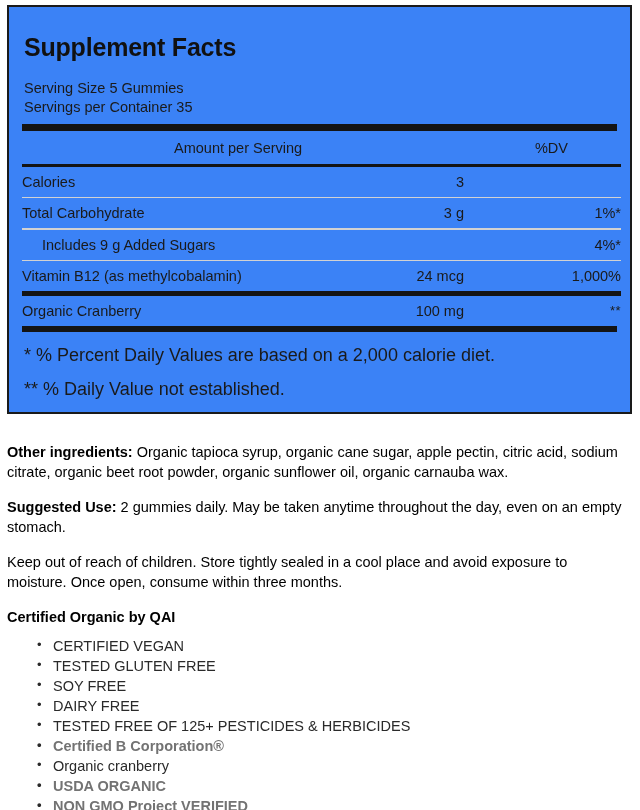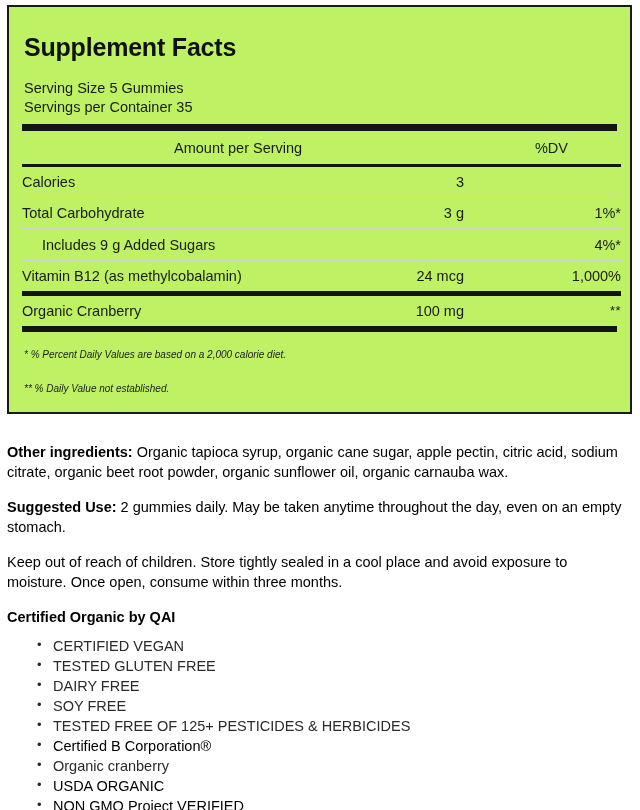--- a/index.html
+++ b/index.html
@@ -24,21 +24,21 @@
   }
 
   
   .sf-panel {
     position: absolute;
     left: 7px;
     top: 5px;
     width: 625px;
     box-sizing: border-box;
     border: 2px solid #1a1a1a;
-    background: #bef264;
+    background: #3b82f6;
     padding: 0 13px 14px 13px;
   }
 
   .sf-title {
     font-size: 25px;
     font-weight: bold;
     letter-spacing: -0.2px;
     margin: 25px 0 0 2px;
     line-height: 30px;
     color: #111;
@@ -109,23 +109,22 @@
   .sep-row td { padding: 0; height: 1px; }
   .sep-thin { height: 1px; background: #d2d2d2; }
   .sep-thick { height: 5px; background: #141414; }
 
   .sf-footnotes {
     margin-top: 14px;
     margin-left: 2px;
   }
   .sf-footnotes p {
     margin: 0 0 16px 0;
-    font-size: 10px;
+    font-size: 18px;
     line-height: 18px;
-    font-style: italic;
   }
   .sf-footnotes p:last-child { margin-bottom: 0; }
 
   
   .body-copy {
     position: absolute;
     left: 7px;
     top: 443px;
     width: 618px;
   }
@@ -157,21 +156,21 @@
     padding-left: 16px;
   }
   ul.claims li::before {
     content: "\2022";
     position: absolute;
     left: 0;
     top: -1px;
     font-size: 13px;
     color: #2a2a2a;
   }
-  ul.claims li.bold { font-weight: normal; color: #000000; }
+  ul.claims li.bold { font-weight: bold; color: #737373; }
 </style>
 </head>
 <body>
 
 <div class="page">
 
   <div class="sf-panel">
 
     <div class="sf-title">Supplement Facts</div>
 
@@ -271,22 +270,22 @@
 
     <p><b>Suggested Use:</b><span> 2 gummies daily. May be taken anytime throughout the day, even on an empty stomach.</span></p>
 
     <p>Keep out of reach of children. Store tightly sealed in a cool place and avoid exposure to moisture. Once open, consume within three months.</p>
 
     <p class="heading-bold">Certified Organic by QAI</p>
 
     <ul class="claims">
       <li>CERTIFIED VEGAN</li>
       <li>TESTED GLUTEN FREE</li>
+      <li>SOY FREE</li>
       <li>DAIRY FREE</li>
-      <li>SOY FREE</li>
       <li>TESTED FREE OF 125+ PESTICIDES &amp; HERBICIDES</li>
       <li class="bold">Certified B Corporation®</li>
       <li>Organic cranberry</li>
       <li class="bold">USDA ORGANIC</li>
       <li class="bold">NON GMO Project VERIFIED</li>
 
     </ul>
   </div>
 
 </div>

